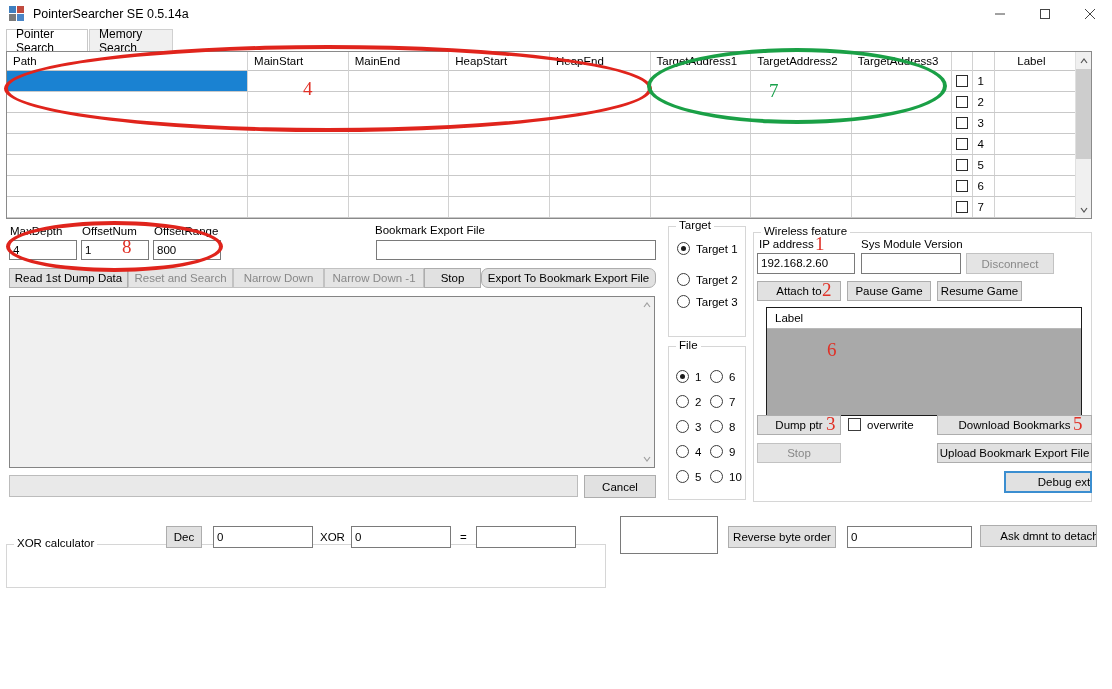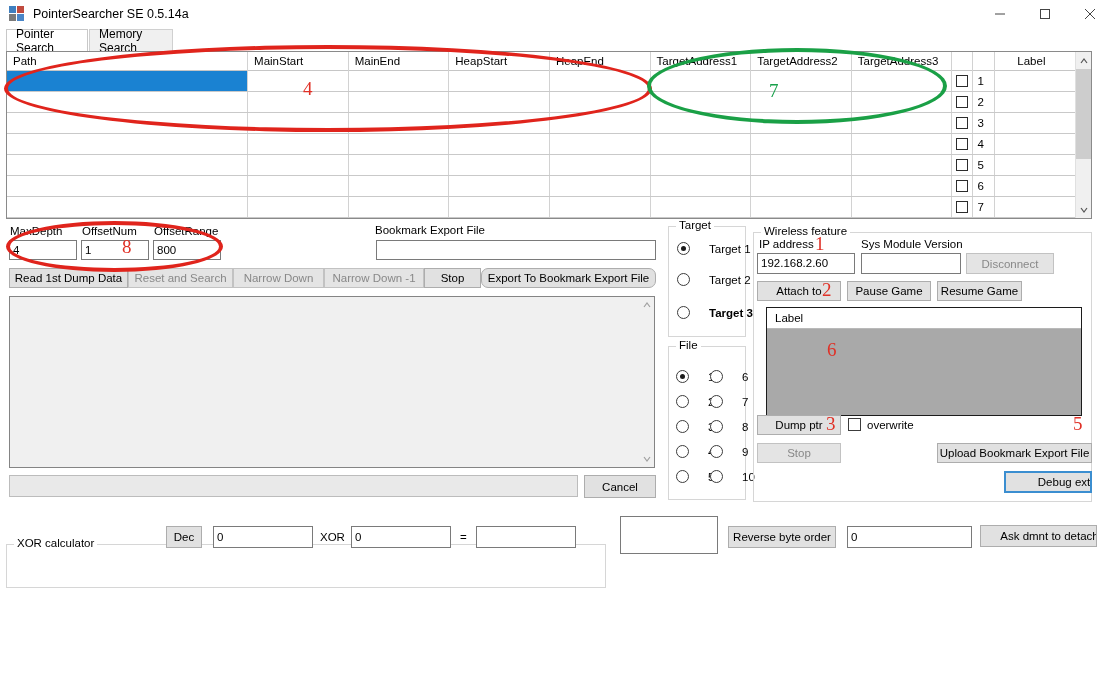--- a/index.html
+++ b/index.html
@@ -99,21 +99,21 @@
     position: absolute; left: 9px; top: 475px; width: 569px; height: 22px;
     border: 1px solid #bcbcbc; background: #e9e9e9;
   }
 
   
   .gbox { position: absolute; border: 1px solid #d6d6d6; }
   .gbox > .cap {
     position: absolute; top: -8px; left: 7px; background: #ffffff; padding: 0 3px;
     font-size: 11.5px; color: #000; white-space: nowrap;
   }
-  .radio { position: absolute; display: flex; align-items: center; font-size: 11.5px; white-space: nowrap; gap: 13px; }
+  .radio { position: absolute; display: flex; align-items: center; font-size: 11.5px; white-space: nowrap; }
   .rdot { width: 13px; height: 13px; border: 1px solid #3c3c3c; border-radius: 50%; background: #fff;
           margin-right: 6px; position: relative; flex: 0 0 auto; }
   .rdot.on::after { content:''; position:absolute; left:3px; top:3px; width:5px; height:5px; border-radius:50%; background:#1b1b1b; }
 
   .chk-inline { position: absolute; display: flex; align-items: center; font-size: 11.5px; }
   .chk-inline .bx { width: 13px; height: 13px; border: 1px solid #3c3c3c; background: #fff; margin-right: 6px; }
 
   
   .addrlist {
     position: absolute; left: 766px; top: 307px; width: 316px; height: 109px;
@@ -357,21 +357,21 @@
   <div class="gbox" style="left:668px;top:226px;width:78px;height:111px;">
     <div class="cap">Target</div>
     <div class="radio" style="left:8px;top:15px;">
       <span class="rdot on"></span>
       <span>Target 1</span>
     </div>
     <div class="radio" style="left:8px;top:46px;">
       <span class="rdot"></span>
       <span>Target 2</span>
     </div>
-    <div class="radio" style="left:8px;top:79px;font-weight:bold;">
+    <div class="radio" style="left:8px;top:68px;">
       <span class="rdot"></span>
       <span>Target 3</span>
     </div>
   </div>
 
   <div class="gbox" style="left:668px;top:346px;width:78px;height:154px;">
     <div class="cap">File</div>
 
     <div class="radio" style="left:7px;top:23px;">
       <span class="rdot on"></span>
@@ -439,20 +439,21 @@
     <div class="body"></div>
   </div>
 
   <div class="btn" style="left:757px;top:415px;width:84px;height:20px;text-align:right;">Dump ptr</div>
   <div class="chk-inline" style="left:848px;top:418px;">
     <span class="bx"></span>
     <span>overwrite</span>
   </div>
   <div class="btn disabled" style="left:757px;top:443px;width:84px;height:20px;">Stop</div>
 
+  <div class="btn" style="left:937px;top:415px;width:155px;height:20px;">Download Bookmarks</div>
   <div class="btn" style="left:937px;top:443px;width:155px;height:20px;">Upload Bookmark Export File</div>
   <div class="btn focus" style="left:1004px;top:471px;width:88px;height:22px;">Debug extras</div>
 
   <div class="xorpanel">
     <div class="cap" style="position:absolute;top:-8px;left:7px;background:#ffffff;padding:0 3px;font-size:11.5px;">XOR calculator</div>
   </div>
   <div class="btn" style="left:166px;top:526px;width:36px;height:22px;">Dec</div>
   <div class="txtbox" style="left:213px;top:526px;width:100px;height:22px;line-height:20px;">0</div>
   <div class="lbl" style="left:320px;top:531px;">XOR</div>
   <div class="txtbox" style="left:351px;top:526px;width:100px;height:22px;line-height:20px;">0</div>

